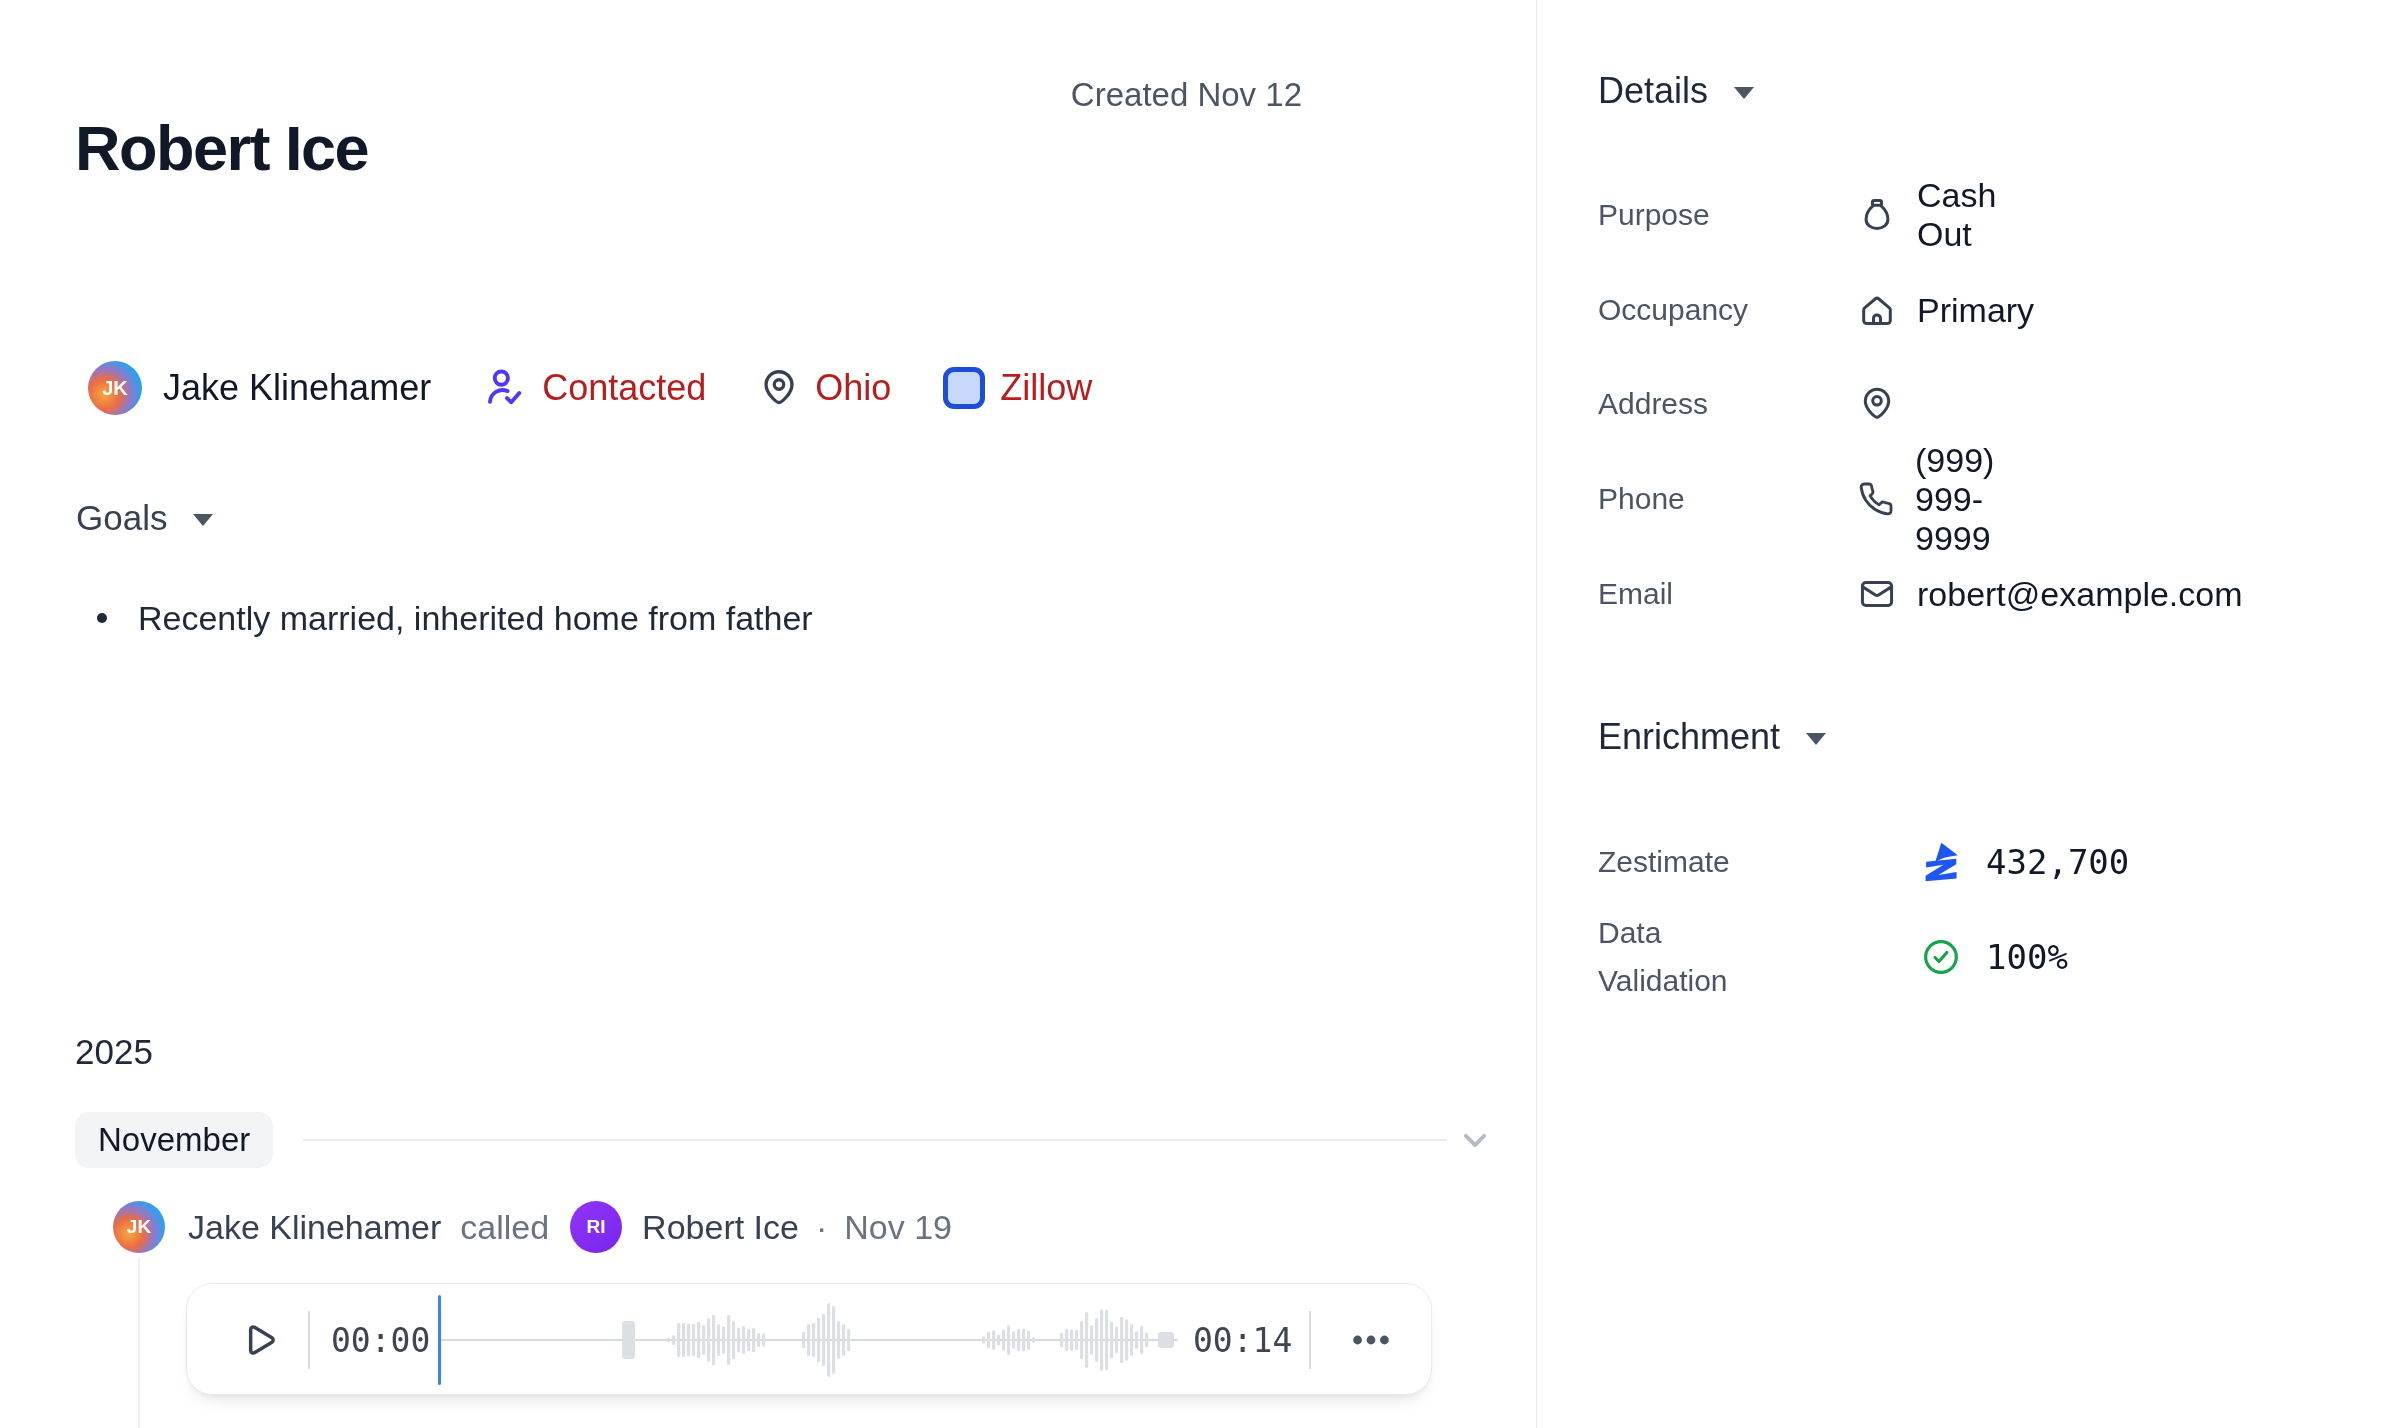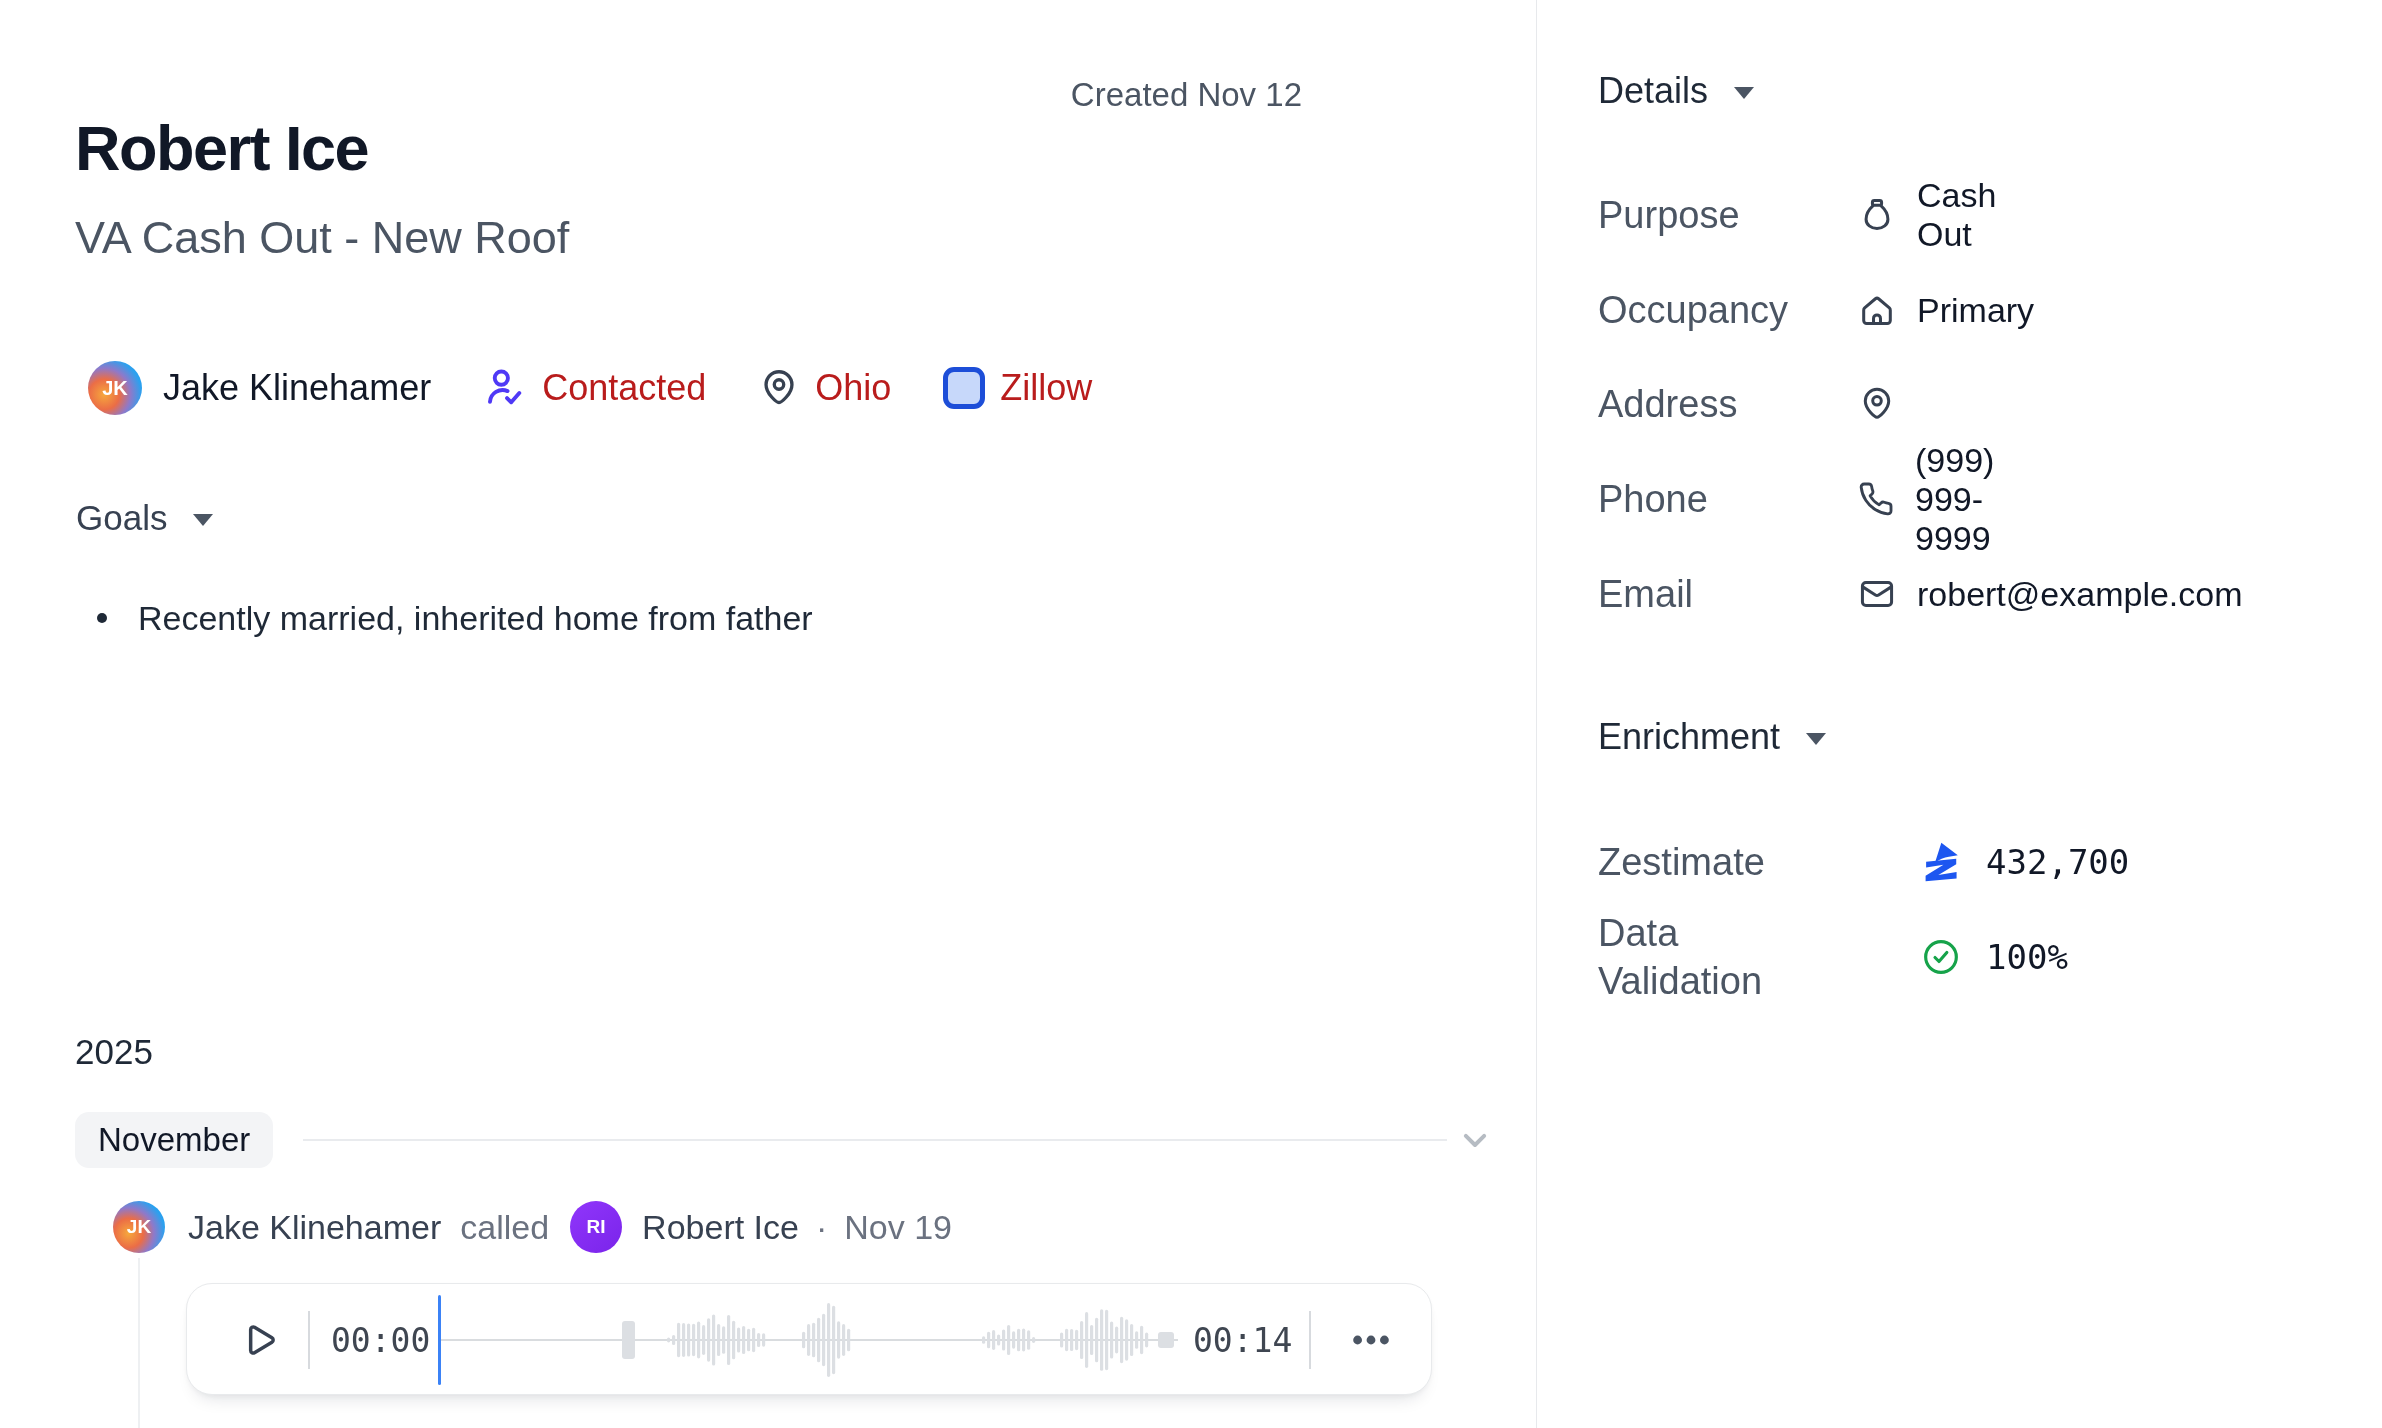--- a/index.html
+++ b/index.html
@@ -75,21 +75,21 @@
   .wave-wrap { position:absolute; left:253px; top:10px; width:744px; height:92px; }
   .playhead { position:absolute; left:251px; top:11px; width:3px; height:90px; background:#3b82f6; border-radius:2px; }
   .menu-btn { position:absolute; left:1148px; top:20px; width:72px; height:72px; display:flex; align-items:center;
               justify-content:center; background:none; border:none; cursor:pointer; }
 
   
   .sb-header { position:absolute; left:61px; display:flex; align-items:center; }
   .sb-header .section-label { color:#1f2937; font-size:36px; }
   .hdr-details { top:70px; } .hdr-enrichment { top:716px; }
   .sb-row { position:absolute; height:48px; display:flex; align-items:center; }
-  .sb-label { position:absolute; left:61px; font-size:38px; color:#4b5563; line-height:48px; }
+  .sb-label { position:absolute; left:61px; font-size:30px; color:#4b5563; line-height:48px; }
   .sb-value { position:absolute; left:321px; display:flex; align-items:center; }
   .sb-value .icon { width:38px; display:flex; align-items:center; justify-content:center; }
   .sb-value .val { margin-left:21px; font-size:34px; color:#111827; }
   .sb-value-enrich { left:383px; }
   .sb-value-enrich .icon { width:42px; }
   .sb-value-enrich .val { margin-left:24px; font-family:"DejaVu Sans Mono", monospace; font-size:34px; }
   .r-purpose { top:191px; } .r-occupancy { top:286px; } .r-address { top:380px; }
   .r-phone { top:475px; } .r-email { top:570px; }
   .r-zestimate { top:838px; } .r-dataval { top:933px; }
 
@@ -98,21 +98,20 @@
 </head>
 <body>
 
 <div class="page">
 
   <div class="main">
 
     <div class="created">Created Nov 12</div>
 
     <h1 class="lead-name">Robert Ice</h1>
-    <div class="lead-subtitle">VA Cash Out - New Roof</div>
 
     <div class="contact-row">
       <div class="avatar avatar-lg avatar-jk">
         <span>JK</span>
       </div>
       <span class="contact-name">Jake Klinehamer</span>
 
       <span class="chip">
         <span class="icon">
           <svg width="44" height="44" viewBox="0 0 24 24" fill="none" stroke="#4f39f6" stroke-width="2.1" stroke-linecap="round" stroke-linejoin="round">

